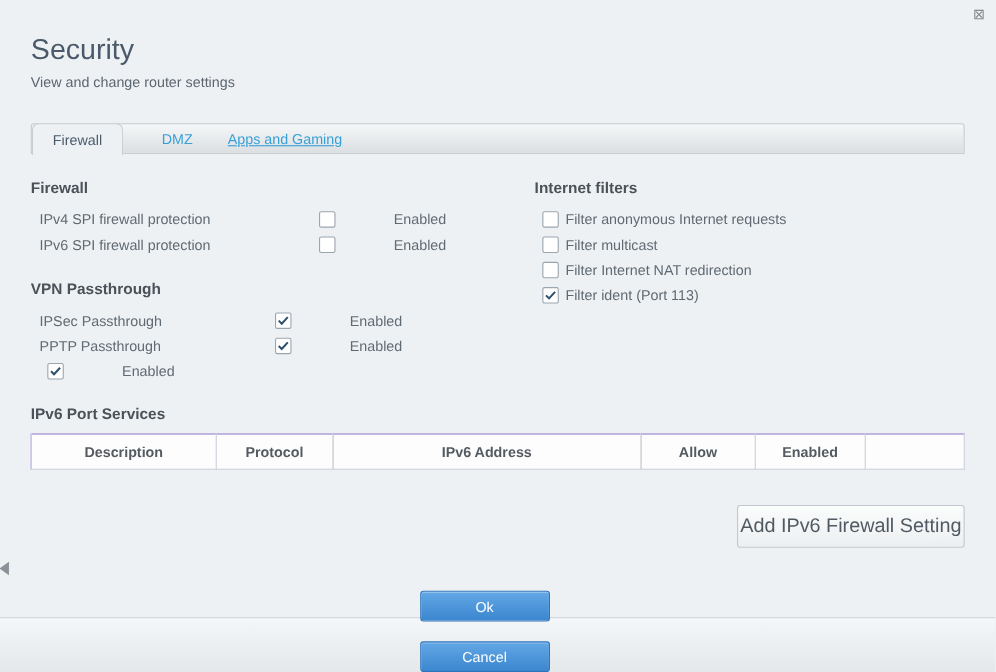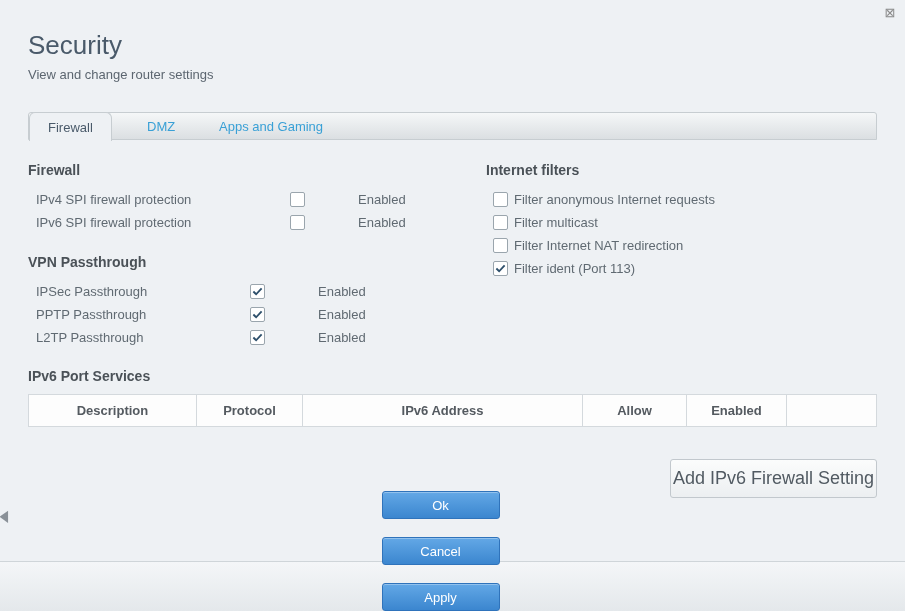--- a/index.html
+++ b/index.html
@@ -52,21 +52,21 @@
     .tab.active {
       background: #eef1f4;
       border: 1px solid #c7cdd1;
       border-bottom: none;
       border-radius: 6px 6px 0 0;
       color: #4a5a6a;
       left: 0;
     }
     .tab.inactive { color: #39a0d6; }
     .tab-dmz { left: 100px; }
-    .tab-apps { left: 172px; }
+    .tab-apps { left: 160px; text-decoration: underline; }
     .panel { padding-top: 22px; }
 
     .row2col { display: flex; }
     .leftcol { width: 452px; }
     .rightcol { flex: 1; padding-left: 6px; }
 
     .section-h {
       font-weight: bold;
       color: #4a5157;
       margin-bottom: 14px;
@@ -217,21 +217,20 @@
           <div class="cb-wrap">
               <span class="checkbox checked">
                 <svg viewBox="0 0 12 12">
                   <polyline points="1.5 6 4.5 9 10.5 2.5" fill="none" stroke="#2d4f6b" stroke-width="2"></polyline>
                 </svg>
               </span>
             </div>
           <div class="cb-text">Enabled</div>
         </div>
         <div class="opt-row indent">
-          <div class="opt-label" style="width:160px">L2TP Passthrough</div>
           <div class="cb-wrap">
               <span class="checkbox checked">
                 <svg viewBox="0 0 12 12">
                   <polyline points="1.5 6 4.5 9 10.5 2.5" fill="none" stroke="#2d4f6b" stroke-width="2"></polyline>
                 </svg>
               </span>
             </div>
           <div class="cb-text">Enabled</div>
         </div>
       </div>
@@ -285,14 +284,13 @@
 
     <div class="add-row">
       <span class="btn-gray">Add IPv6 Firewall Setting</span>
     </div>
   </div>
 </div>
 
 <div class="footer">
   <div class="btn-blue">Ok</div>
   <div class="btn-blue">Cancel</div>
-  <div class="btn-blue">Apply</div>
 </div>
 
 </body></html>

